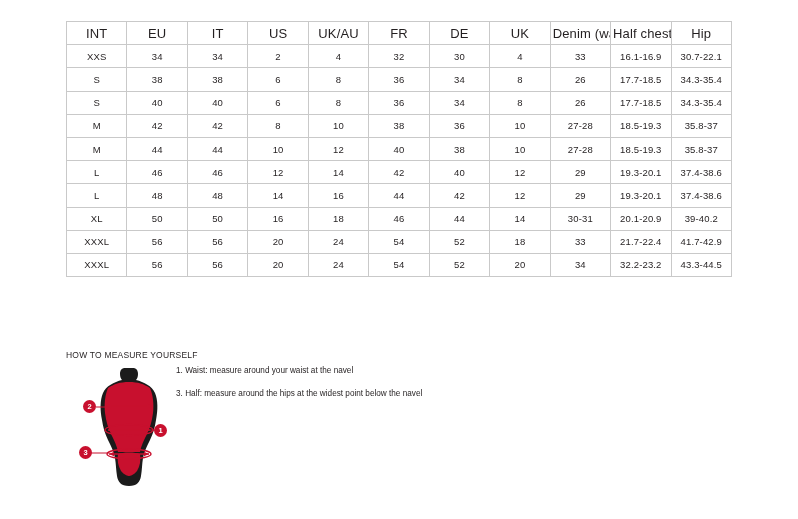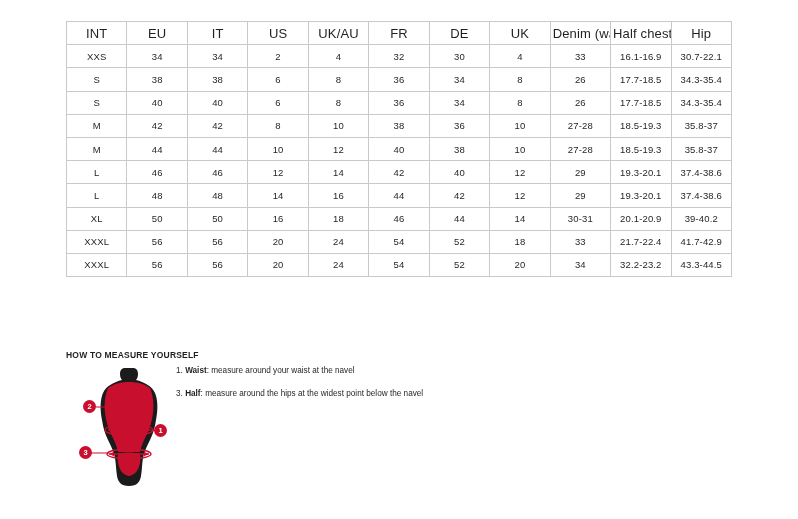--- a/index.html
+++ b/index.html
@@ -48,38 +48,38 @@
   table.size-table thead td {
     font-size: 13px;
   }
 
   
   .howto-title {
     position: absolute;
     left: 66px;
     top: 350px;
     font-size: 8.5px;
-    font-weight: bold;
+    font-weight: normal;
     letter-spacing: 0.2px;
     color: #231f20;
   }
   .steps {
     position: absolute;
     left: 176px;
     top: 366px;
     width: 440px;
   }
   .step {
     font-size: 8.2px;
     line-height: 1.2;
     color: #231f20;
     margin-bottom: 13px;
     white-space: nowrap;
   }
-  .step b { font-weight: bold; }
+  .step b { font-weight: normal; }
 
   
   .figure {
     position: absolute;
     left: 84px;
     top: 366px;
     width: 90px;
     height: 125px;
   }
   .figure svg { display: block; }

